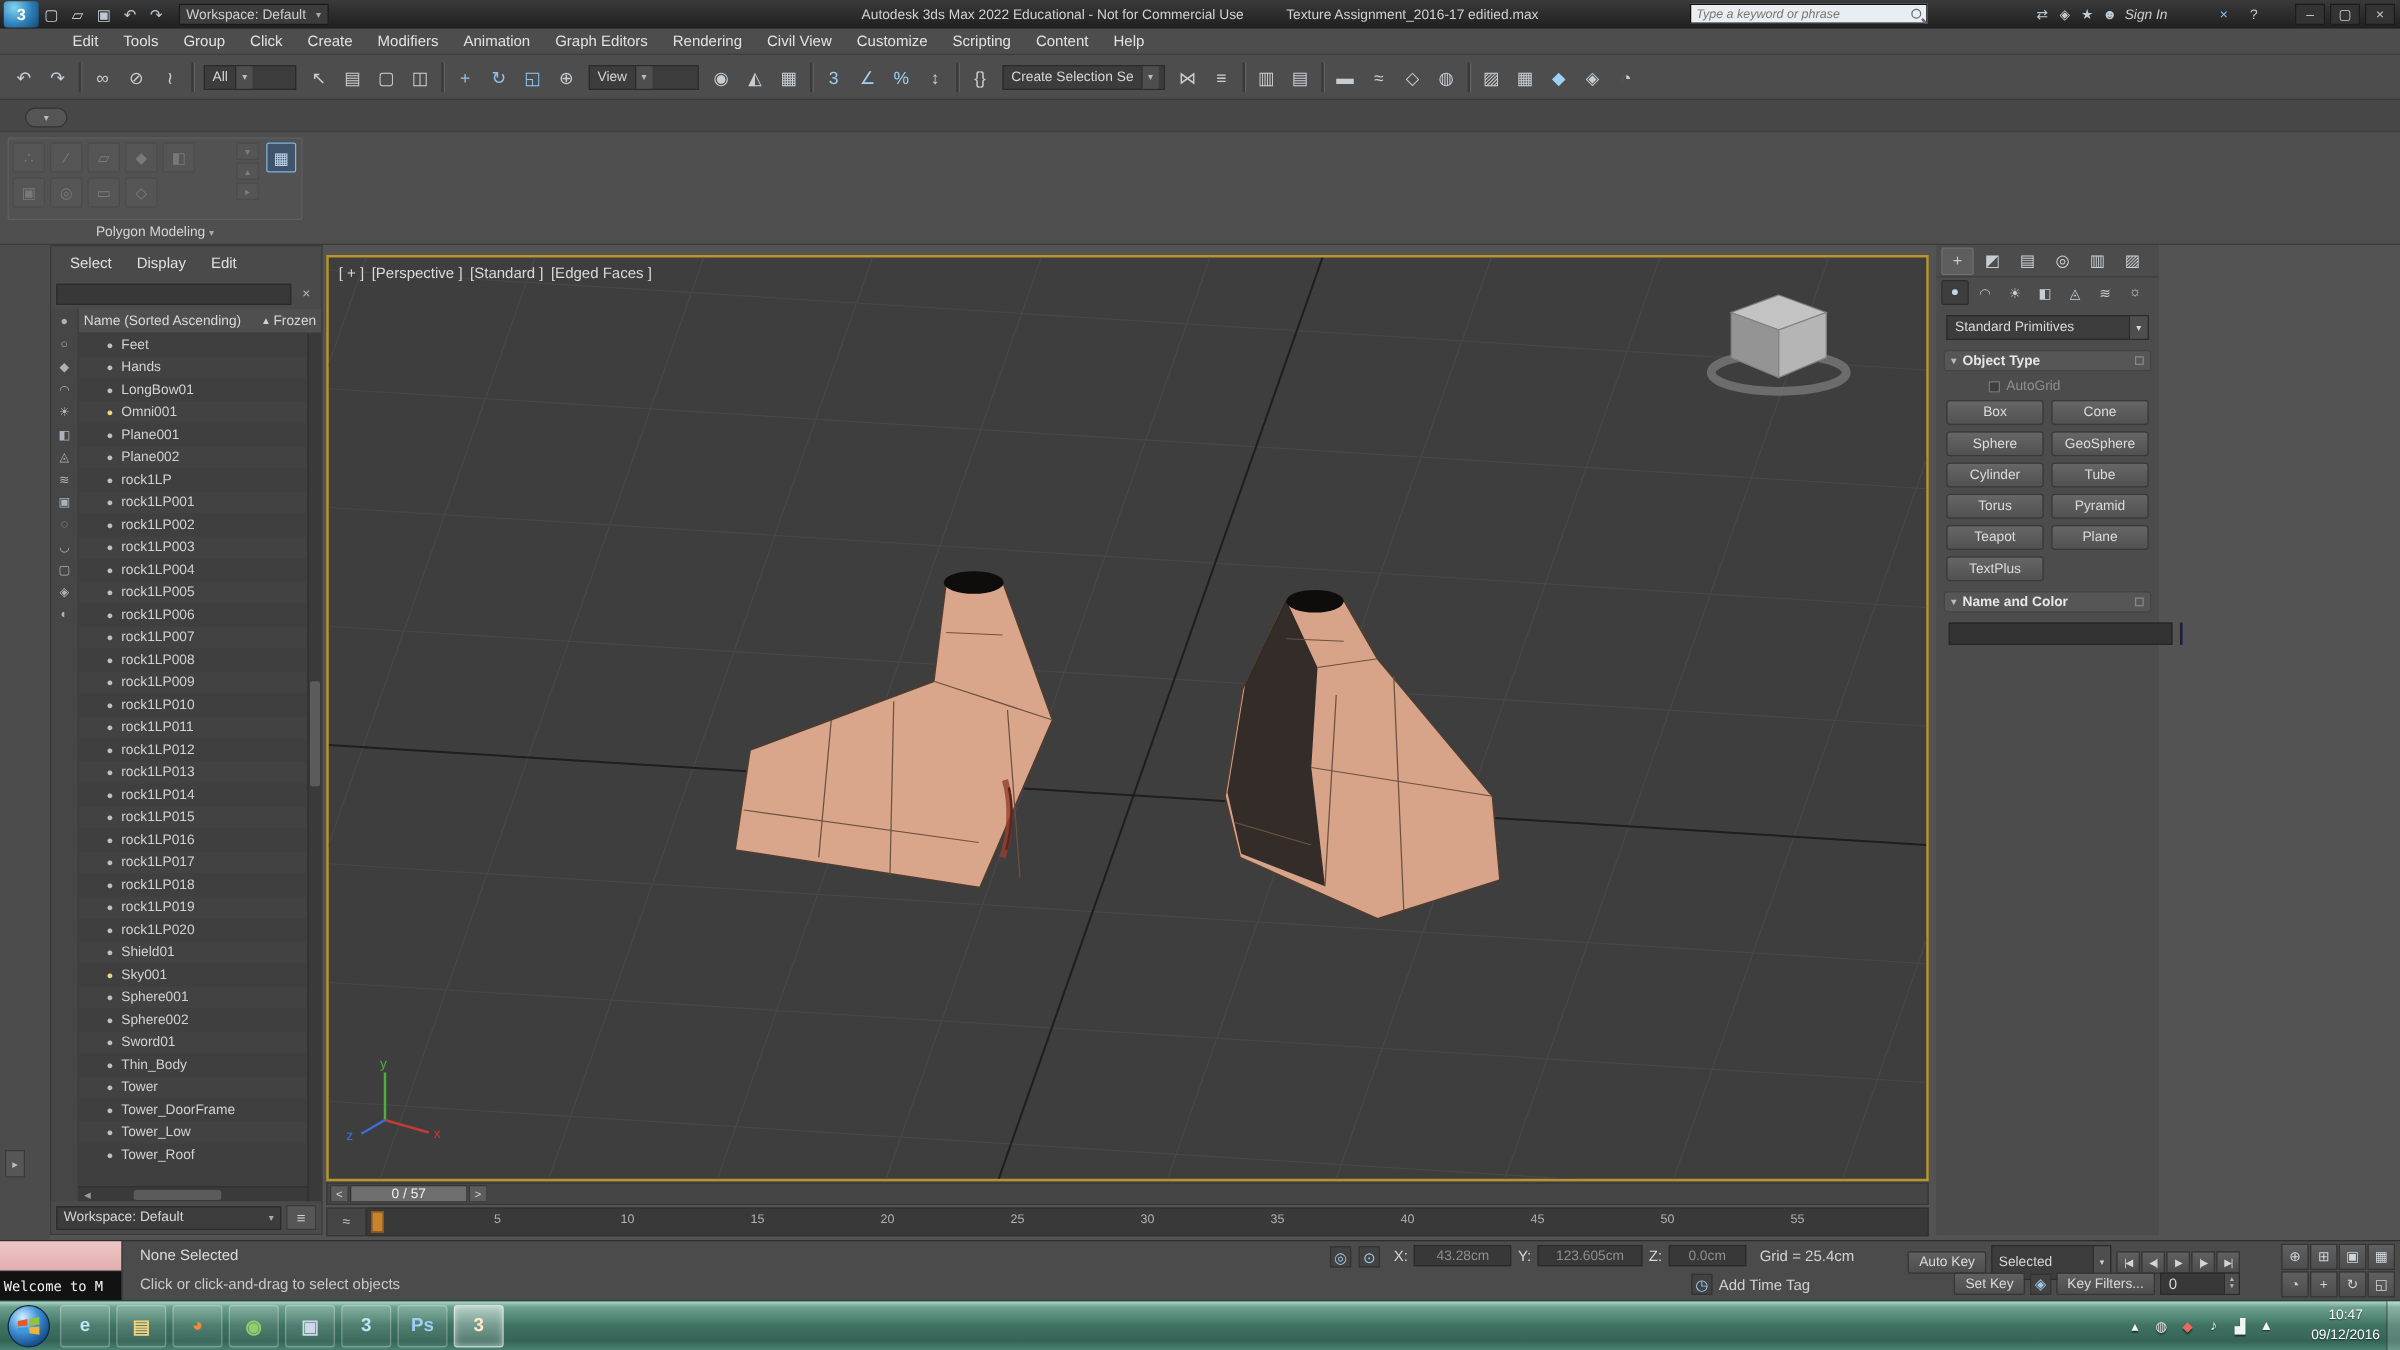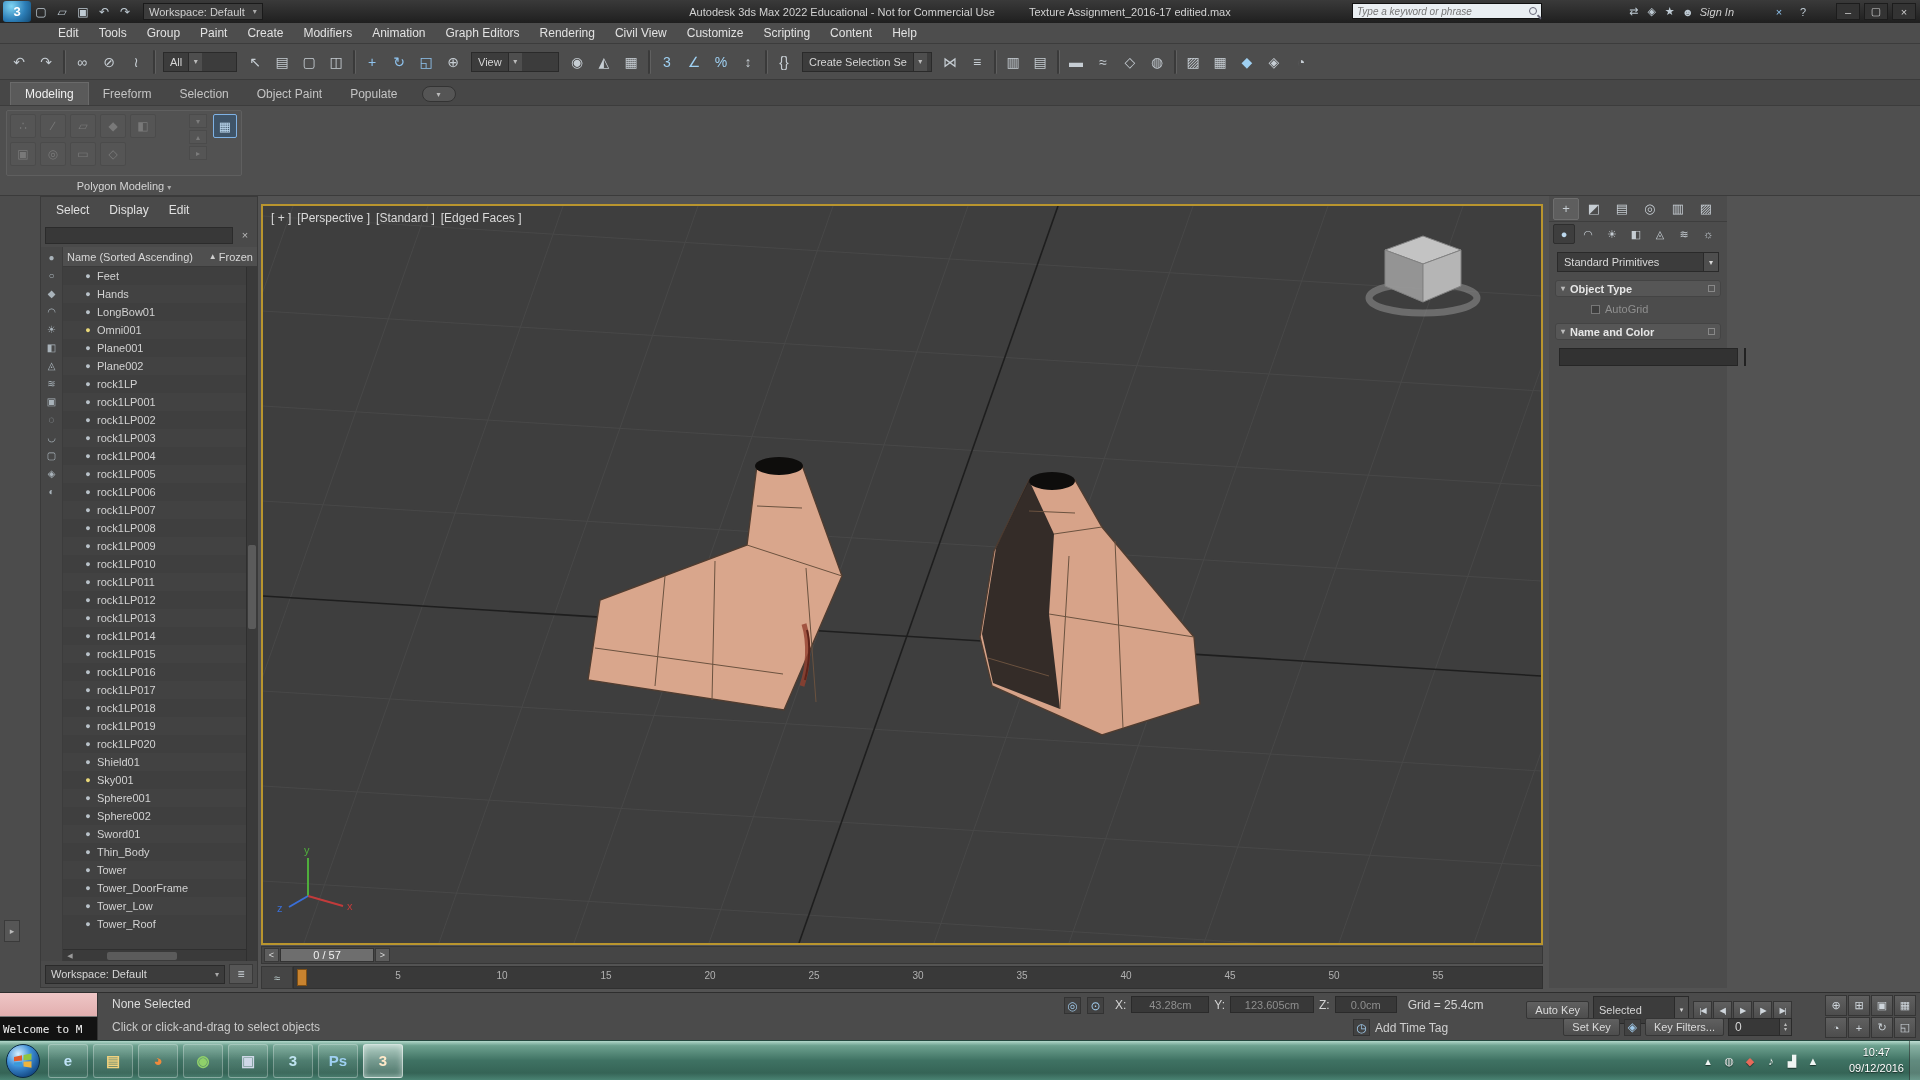--- a/index.html
+++ b/index.html
@@ -268,21 +268,21 @@
         <span class="win-btn">▢</span>
         <span class="win-btn">×</span>
       </div>
   </div>
 
   <div id="menubar">
 
   <span class="menu-item">Edit</span>
       <span class="menu-item">Tools</span>
       <span class="menu-item">Group</span>
-      <span class="menu-item">Paint</span>
+      <span class="menu-item">Click</span>
       <span class="menu-item">Create</span>
       <span class="menu-item">Modifiers</span>
       <span class="menu-item">Animation</span>
       <span class="menu-item">Graph Editors</span>
       <span class="menu-item">Rendering</span>
       <span class="menu-item">Civil View</span>
       <span class="menu-item">Customize</span>
       <span class="menu-item">Scripting</span>
       <span class="menu-item">Content</span>
       <span class="menu-item">Help</span>
@@ -351,28 +351,20 @@
         <span class="tb-icon sep"></span>
         <span class="tb-icon">▨</span>
         <span class="tb-icon">▦</span>
         <span class="tb-icon" style="color: rgb(159, 208, 242);">◆</span>
         <span class="tb-icon">◈</span>
         <span class="tb-icon">◔</span>
       </div>
   </div>
 
   <div id="ribbon-tabs">
-    <span style="display:flex;align-items:flex-end;">
-
-    <span class="ribbon-tab active">Modeling</span>
-        <span class="ribbon-tab">Freeform</span>
-        <span class="ribbon-tab">Selection</span>
-        <span class="ribbon-tab">Object Paint</span>
-        <span class="ribbon-tab">Populate</span>
-      </span>
     <span id="ribbon-opts">
       <span>▾</span>
     </span>
   </div>
   <div id="ribbon-body">
     <div id="pm-panel">
       <div class="pm-row">
 
       <span class="pm-icon">∴</span>
           <span class="pm-icon">∕</span>
@@ -780,20 +772,34 @@
     </div>
     <div class="rollout">
       <span class="ra">▾</span>
       <span>Object Type</span>
       <span class="rsq"></span>
     </div>
     <div id="cp-autogrid">
       <span class="chk"></span>
       <span>AutoGrid</span>
     </div>
+    <div id="cp-btns">
+
+    <span class="cp-btn">Box</span>
+        <span class="cp-btn">Cone</span>
+        <span class="cp-btn">Sphere</span>
+        <span class="cp-btn">GeoSphere</span>
+        <span class="cp-btn">Cylinder</span>
+        <span class="cp-btn">Tube</span>
+        <span class="cp-btn">Torus</span>
+        <span class="cp-btn">Pyramid</span>
+        <span class="cp-btn">Teapot</span>
+        <span class="cp-btn">Plane</span>
+        <span class="cp-btn">TextPlus</span>
+      </div>
     <div class="rollout">
       <span class="ra">▾</span>
       <span>Name and Color</span>
       <span class="rsq"></span>
     </div>
     <div id="cp-namerow">
       <input id="cp-name" style="">
       <span id="cp-swatch" style="background: rgb(42, 59, 214);"></span>
     </div>
   </div>

